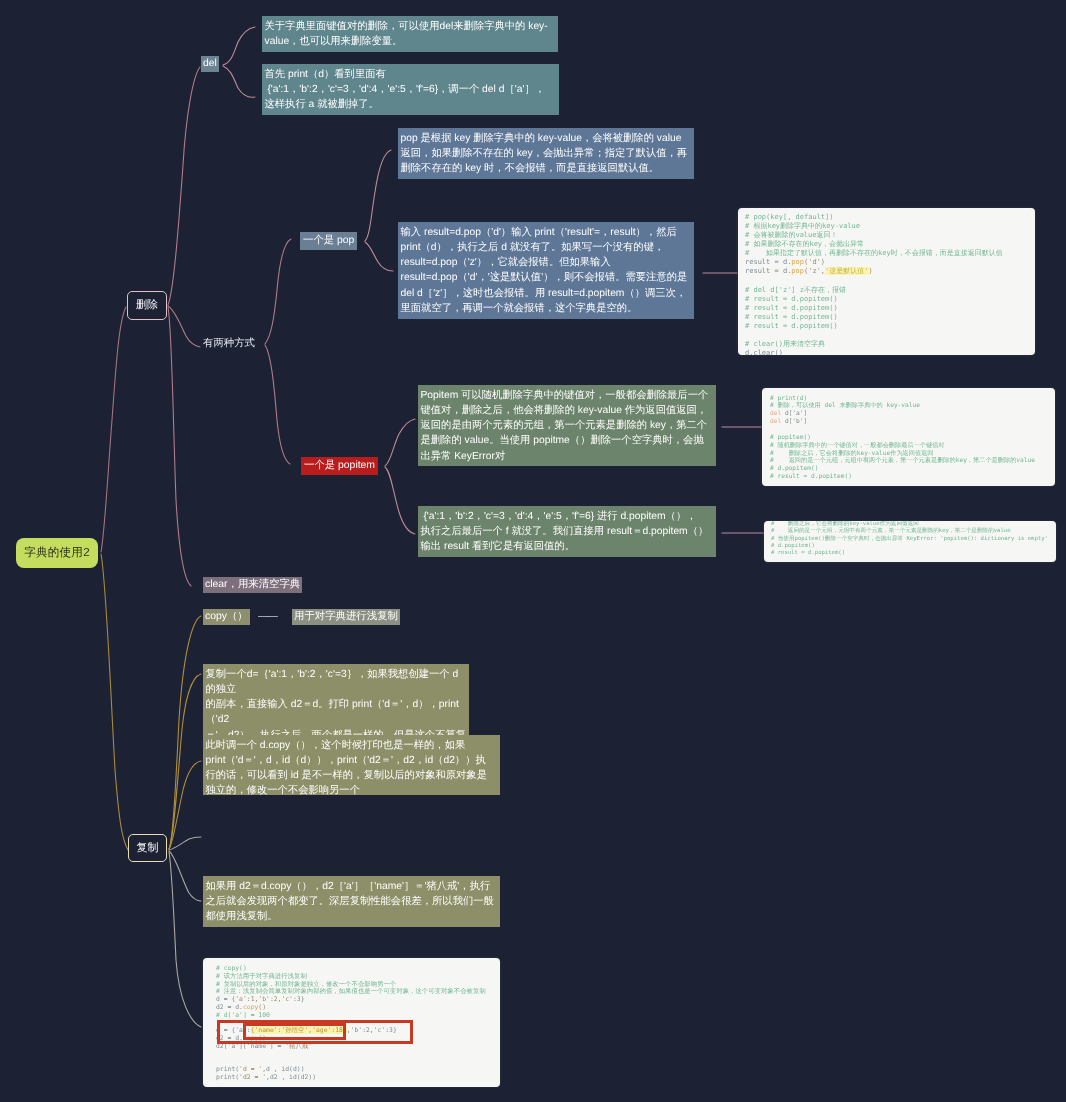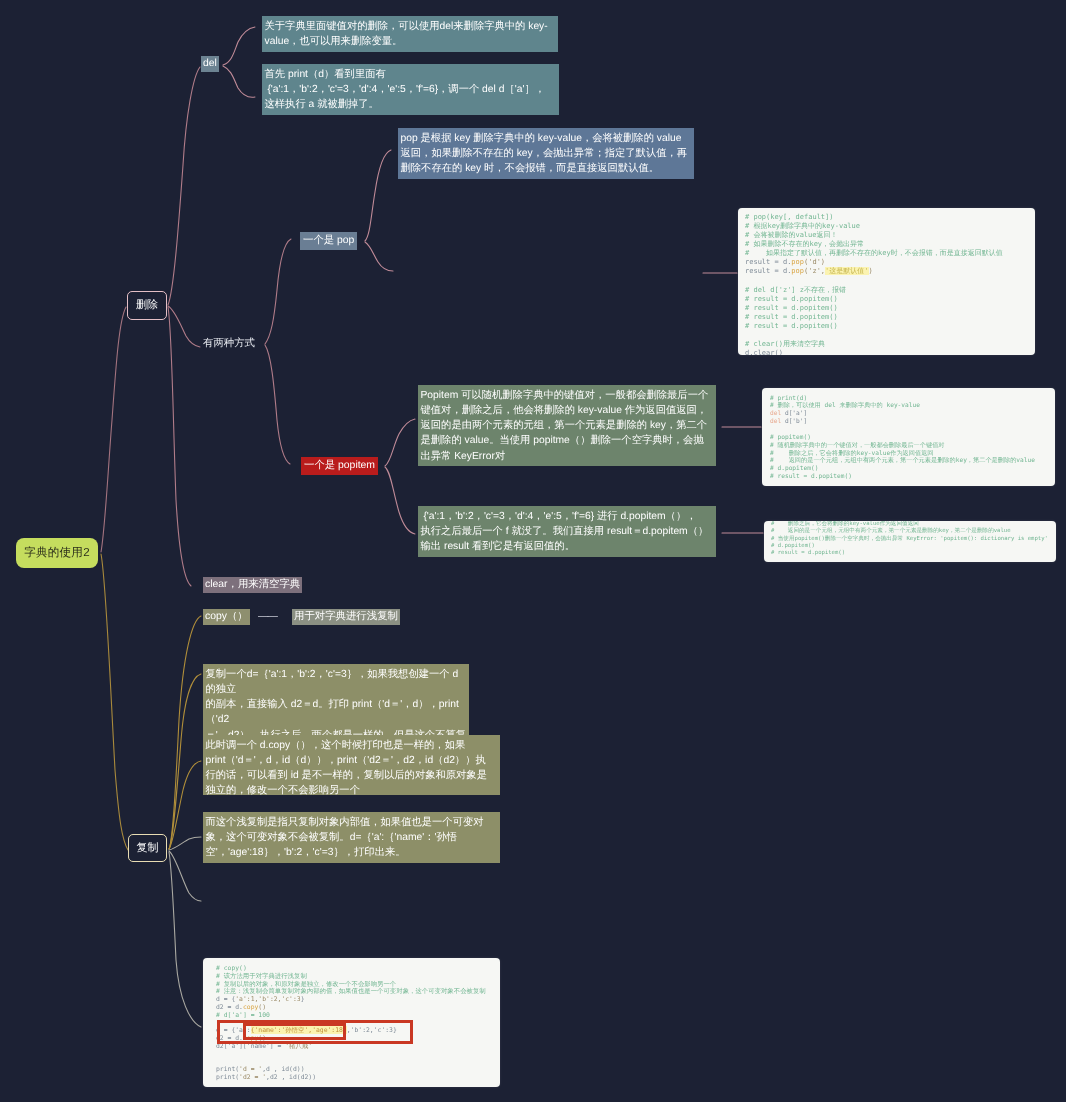--- a/index.html
+++ b/index.html
@@ -111,39 +111,45 @@
   <div class="node lab lab-copydesc">用于对字典进行浅复制</div>
 
   <div class="node note teal" style="left:262px;top:16px;width:296px;">关于字典里面键值对的删除，可以使用del来删除字典中的 key-
 value，也可以用来删除变量。</div>
   <div class="node note teal" style="left:262px;top:64px;width:297px;">首先 print（d）看到里面有
  {'a':1，'b':2，'c'=3，'d':4，'e':5，'f'=6}，调一个 del d［'a'］，
 这样执行 a 就被删掉了。</div>
   <div class="node note blue" style="left:398px;top:128px;width:296px;">pop 是根据 key 删除字典中的 key-value，会将被删除的 value
 返回，如果删除不存在的 key，会抛出异常；指定了默认值，再
 删除不存在的 key 时，不会报错，而是直接返回默认值。</div>
+  <div class="node note blue" style="left:398px;top:222px;width:296px;">输入 result=d.pop（'d'）输入 print（'result'=，result），然后
+print（d），执行之后 d 就没有了。如果写一个没有的键，
+result=d.pop（'z'），它就会报错。但如果输入
+result=d.pop（'d'，'这是默认值'），则不会报错。需要注意的是
+del d［'z'］，这时也会报错。用 result=d.popitem（）调三次，
+里面就空了，再调一个就会报错，这个字典是空的。</div>
   <div class="node note green" style="left:418px;top:385px;width:298px;">Popitem 可以随机删除字典中的键值对，一般都会删除最后一个
 键值对，删除之后，他会将删除的 key-value 作为返回值返回，
 返回的是由两个元素的元组，第一个元素是删除的 key，第二个
 是删除的 value。当使用 popitme（）删除一个空字典时，会抛
 出异常 KeyError对</div>
   <div class="node note green" style="left:418px;top:506px;width:298px;"> {'a':1，'b':2，'c'=3，'d':4，'e':5，'f'=6} 进行 d.popitem（），
 执行之后最后一个 f 就没了。我们直接用 result＝d.popitem（）
 输出 result 看到它是有返回值的。</div>
   <div class="node note olive" style="left:203px;top:664px;width:266px;height:79px;">复制一个d=｛'a':1，'b':2，'c'=3｝，如果我想创建一个 d 的独立
 的副本，直接输入 d2＝d。打印 print（'d＝'，d），print（'d2
 ＝'，d2），执行之后，两个都是一样的，但是这个不算复制，因
 为这两个指向的对象只有一个量，改变一个，另一个也会改变。</div>
   <div class="node note olive" style="left:203px;top:735px;width:297px;height:60px;">此时调一个 d.copy（），这个时候打印也是一样的，如果
 print（'d＝'，d，id（d）），print（'d2＝'，d2，id（d2））执
 行的话，可以看到 id 是不一样的，复制以后的对象和原对象是
 独立的，修改一个不会影响另一个</div>
-  <div class="node note olive" style="left:203px;top:812px;width:297px;">而这个浅复制是指只复制对象内部值，如果值也是一个可变对
-象，这个可变对象不会被复制。d=｛'a':｛'name'：'孙悟
-空'，'age':18｝，'b':2，'c'=3｝，打印出来。</div>
+  <div class="node note olive" style="left:203px;top:876px;width:297px;">如果用 d2＝d.copy（），d2［'a'］［'name'］＝'猪八戒'，执行
+之后就会发现两个都变了。深层复制性能会很差，所以我们一般
+都使用浅复制。</div>
 
   <div class="codeimg" id="code-pop" style="left: 738px; top: 208px; width: 297px; height: 147px; font-size: 7px; line-height: 9.1px; padding: 4.8px 7px;">
       <div class="ln"><span style="color: rgb(114, 182, 146);"># pop(key[, default])</span></div>
       <div class="ln"><span style="color: rgb(114, 182, 146);"># 根据key删除字典中的key-value</span></div>
       <div class="ln"><span style="color: rgb(114, 182, 146);"># 会将被删除的value返回！</span></div>
       <div class="ln"><span style="color: rgb(114, 182, 146);"># 如果删除不存在的key，会抛出异常</span></div>
       <div class="ln"><span style="color: rgb(114, 182, 146);">#    如果指定了默认值，再删除不存在的key时，不会报错，而是直接返回默认值</span></div>
       <div class="ln"><span style="color: rgb(127, 139, 151);">result = d.</span><span style="color: rgb(217, 164, 65);">pop</span><span style="color: rgb(154, 138, 102);">('d')</span></div>
       <div class="ln"><span style="color: rgb(127, 139, 151);">result = d.</span><span style="color: rgb(217, 164, 65);">pop</span><span style="color: rgb(154, 138, 102);">('z',</span><span style="color: rgb(195, 178, 74); background: rgb(251, 243, 176);">'这是默认值'</span><span style="color: rgb(154, 138, 102);">)</span></div>
       <div class="ln"><span style="color: rgb(85, 96, 108);">&nbsp;</span></div>

